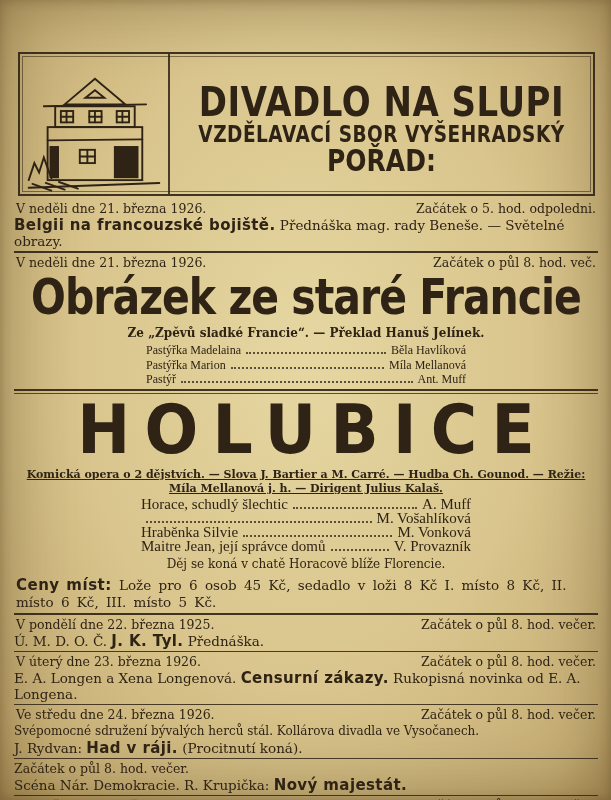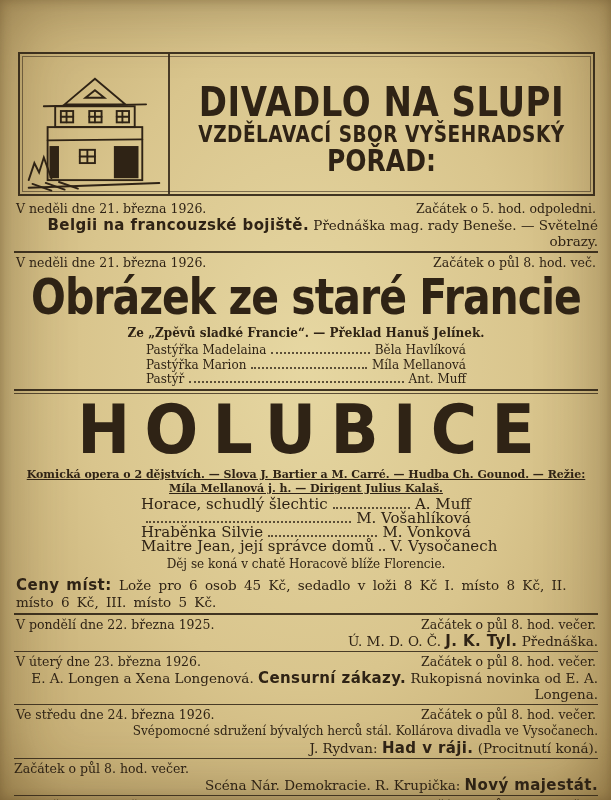--- a/index.html
+++ b/index.html
@@ -26,39 +26,39 @@
   .head-text{flex:1;display:flex;flex-direction:column;justify-content:center;text-align:center;gap:3px;padding-top:10px;}
   .sansb{font-family:"DejaVu Sans","Liberation Sans",sans-serif;font-weight:bold;}
   .h-title{font-size:34px;line-height:36px;letter-spacing:.5px;transform:scaleY(1.2);}
   .h-sub{font-size:18.5px;line-height:21px;letter-spacing:.5px;transform:scaleY(1.25);}
   .h-porad{font-size:25px;line-height:27px;transform:scaleY(1.2);}
   
   .content{position:absolute;top:202px;left:14px;right:13px;}
   .row{display:flex;justify-content:space-between;font-weight:normal;font-size:12.5px;line-height:14px;}
   .date{padding-left:2px;white-space:nowrap;}
   .time{padding-right:2px;white-space:nowrap;}
-  .cline{text-align:right;font-size:13.5px;line-height:16px;margin:1px 0 1px;}
+  .cline{text-align:left;font-size:13.5px;line-height:16px;margin:1px 0 1px;}
   .cline .b{font-family:"DejaVu Sans","Liberation Sans",sans-serif;font-weight:bold;font-size:15px;letter-spacing:.4px;}
   hr{margin:2px 0 3px;border:none;}
   .r1{border-top:1.5px solid rgba(47,35,21,.85);}
   .r2{border-top:2.5px solid rgba(47,35,21,.9);}
   .rd{border-top:2px solid rgba(47,35,21,.9);border-bottom:1px solid rgba(47,35,21,.75);height:2px;}
   
   .big1{font-family:"DejaVu Sans","Liberation Sans",sans-serif;font-weight:bold;font-size:41px;line-height:47px;
         text-align:center;letter-spacing:-1px;transform:scaleY(1.22);transform-origin:center;
         white-space:nowrap;margin:4px 0 5px;}
   .sub1{text-align:center;font-weight:bold;font-size:12px;line-height:15px;}
   .big2{font-family:"DejaVu Sans","Liberation Sans",sans-serif;font-weight:bold;font-size:62px;line-height:60px;
         text-align:center;letter-spacing:14px;padding-left:14px;transform:scale(1.02,1.1);transform-origin:center;
         white-space:nowrap;margin:6px 0 8px;}
   .details{text-align:center;font-weight:bold;font-size:11px;line-height:14px;text-decoration:underline;}
   
   .cast{width:320px;margin:2px auto 2px;font-size:12px;line-height:14.5px;}
   .cast2{width:330px;margin:2px auto 0;font-size:15px;line-height:13.5px;}
-  .crow{display:flex;align-items:baseline;}
+  .crow{display:flex;align-items:baseline;font-family:Liberation Serif, serif;}
   .crole{white-space:nowrap;}
   .cdots{flex:1;border-bottom:2px dotted rgba(47,35,21,.75);margin:0 5px 3px;min-width:6px;}
   .cactor{white-space:nowrap;}
   .note{text-align:center;font-size:12px;line-height:15px;margin:3px 0 5px;}
   .prices{font-size:13.5px;line-height:17px;padding:0 2px;word-spacing:3px;margin-bottom:2px;}
   .prices .b{font-family:"DejaVu Sans","Liberation Sans",sans-serif;font-weight:bold;font-size:15px;letter-spacing:.5px;word-spacing:1px;}
 </style>
 </head>
 <body>
 
@@ -159,21 +159,21 @@
             <span class="cactor">M. Vošahlíková</span>
           </div>
         <div class="crow">
             <span class="crole">Hraběnka Silvie</span>
             <span class="cdots"></span>
             <span class="cactor">M. Vonková</span>
           </div>
         <div class="crow">
             <span class="crole">Maitre Jean, její správce domů</span>
             <span class="cdots"></span>
-            <span class="cactor">V. Vysočanech</span>
+            <span class="cactor">V. Provazník</span>
           </div>
       </div>
       <div class="note">Děj se koná v chatě Horacově blíže Florencie.</div>
       <div class="prices"><span class="b">Ceny míst:</span> <span>Lože pro 6 osob 45 Kč, sedadlo v loži 8 Kč  I. místo 8 Kč, II. místo 6 Kč, III. místo 5 Kč.</span></div>
       <hr class="r2">
     </section>
 
     <section>
       <div class="row">
         <span class="date">V pondělí dne 22. března 1925.</span>

